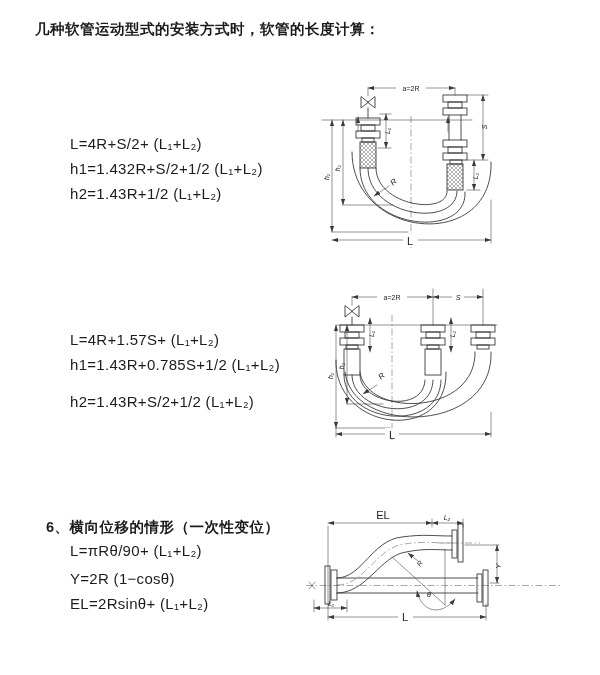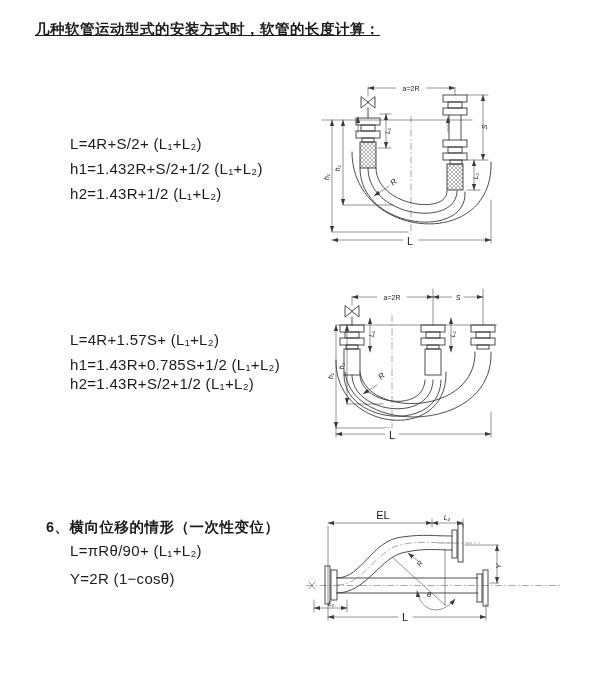--- a/index.html
+++ b/index.html
@@ -1,18 +1,18 @@
 <!DOCTYPE html>
 <html><head>
 <meta charset="utf-8">
 <style>
   html,body{margin:0;padding:0;background:#fff;}
   .page{position:relative;width:600px;height:675px;background:#ffffff;overflow:hidden;
         font-family:"Liberation Sans","DejaVu Sans",sans-serif;color:#1c1c1c;}
-  .title{position:absolute;left:35px;top:20px;font-size:14.5px;font-weight:bold;letter-spacing:.5px;text-decoration:underline;}
+  .title{position:absolute;left:35px;top:20px;font-size:14.5px;font-weight:bold;letter-spacing:.5px;}
   .heading{position:absolute;left:46px;font-size:14.5px;font-weight:bold;letter-spacing:.5px;}
   .formula{position:absolute;left:70px;font-size:15px;font-weight:500;letter-spacing:.3px;}
   .diag{position:absolute;}
   .ln{stroke:#3a3a3a;fill:none;stroke-width:.9;stroke-linecap:round;}
   .thin{stroke-width:.55;}
   .cl{stroke:#606060;stroke-width:.55;stroke-dasharray:7 2.5 1.5 2.5;fill:none;}
   .tx{fill:#222;stroke:none;font-family:"Liberation Sans","DejaVu Sans",sans-serif;}
   .t7{font-size:7px;}
   .t8{font-size:8px;}
   .t11{font-size:11px;}
@@ -26,25 +26,26 @@
 <div class="page">
 
   <div class="title">几种软管运动型式的安装方式时，软管的长度计算：</div>
 
   <div class="formula" style="top:135px">L=4R+S/2+ (L₁+L₂)</div>
   <div class="formula" style="top:160px">h1=1.432R+S/2+1/2 (L₁+L₂)</div>
   <div class="formula" style="top:185px">h2=1.43R+1/2 (L₁+L₂)</div>
 
   <div class="formula" style="top:331px">L=4R+1.57S+ (L₁+L₂)</div>
   <div class="formula" style="top:356px">h1=1.43R+0.785S+1/2 (L₁+L₂)</div>
-  <div class="formula" style="top:375px">h2=1.43R+S/2+1/2 (L₁+L₂)</div>
+  <div class="formula" style="top:393px">h2=1.43R+S/2+1/2 (L₁+L₂)</div>
 
   <div class="heading" style="top:518px">6、横向位移的情形（一次性变位）</div>
   <div class="formula" style="top:542px">L=πRθ/90+ (L₁+L₂)</div>
   <div class="formula" style="top:570px">Y=2R (1−cosθ)</div>
+  <div class="formula" style="top:595px">EL=2Rsinθ+ (L₁+L₂)</div>
 
   <svg class="diag" style="left:310px;top:70px;width:290px;height:185px" viewBox="310 70 290 185">
     <defs>
       <marker id="ar1" markerWidth="8" markerHeight="6" refX="6.3" refY="2.2" orient="auto-start-reverse" markerUnits="userSpaceOnUse">
         <path d="M0,0L6.5,2.2L0,4.4z" fill="#3a3a3a"></path>
       </marker>
       <pattern id="ht1" width="4" height="4" patternUnits="userSpaceOnUse">
         <path d="M0,0l4,4M4,0l-4,4" stroke="#666" stroke-width="0.5"></path>
       </pattern>
     </defs>

